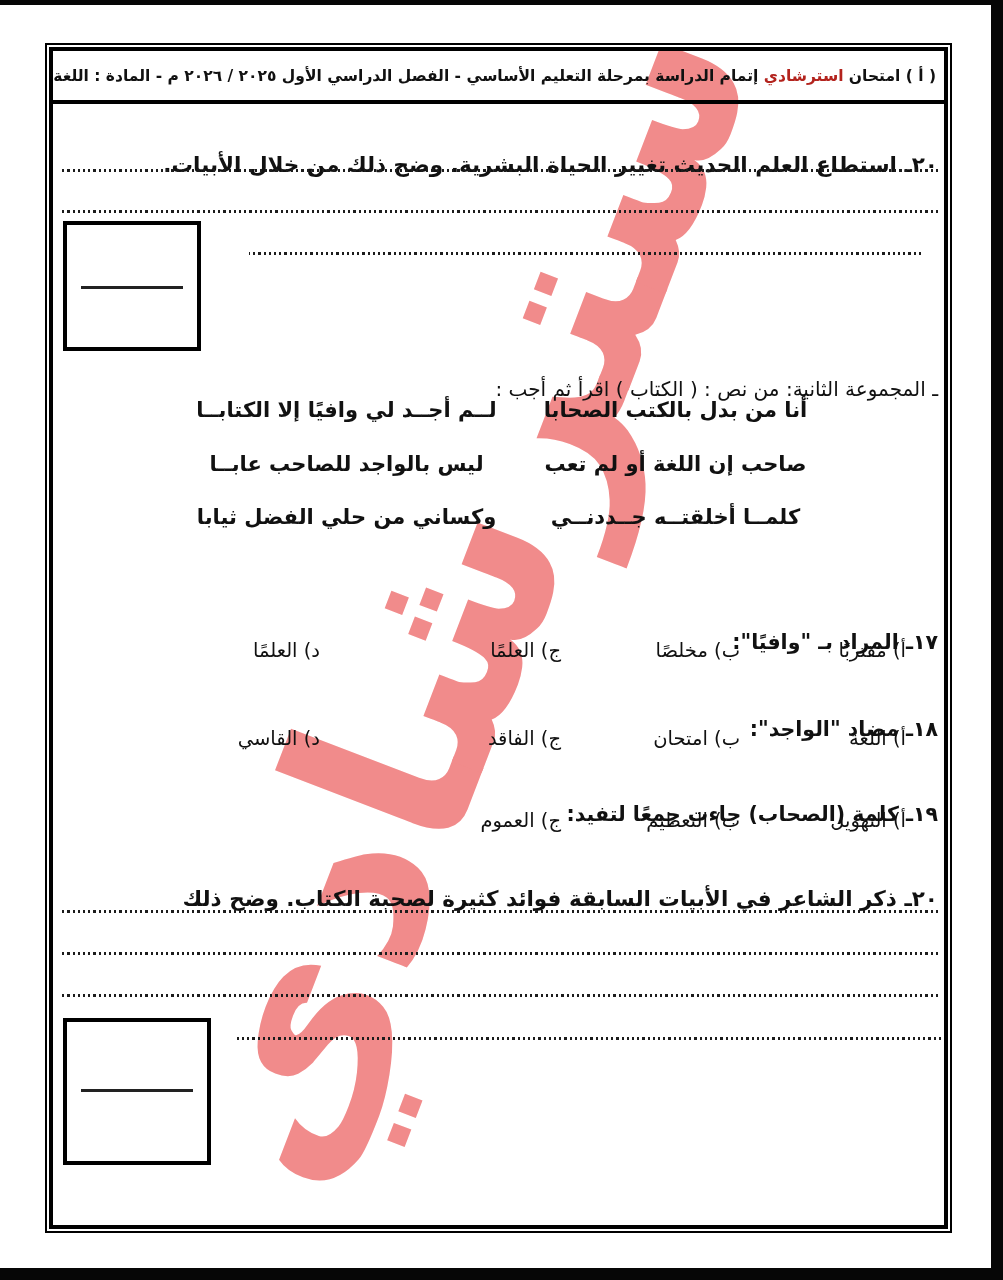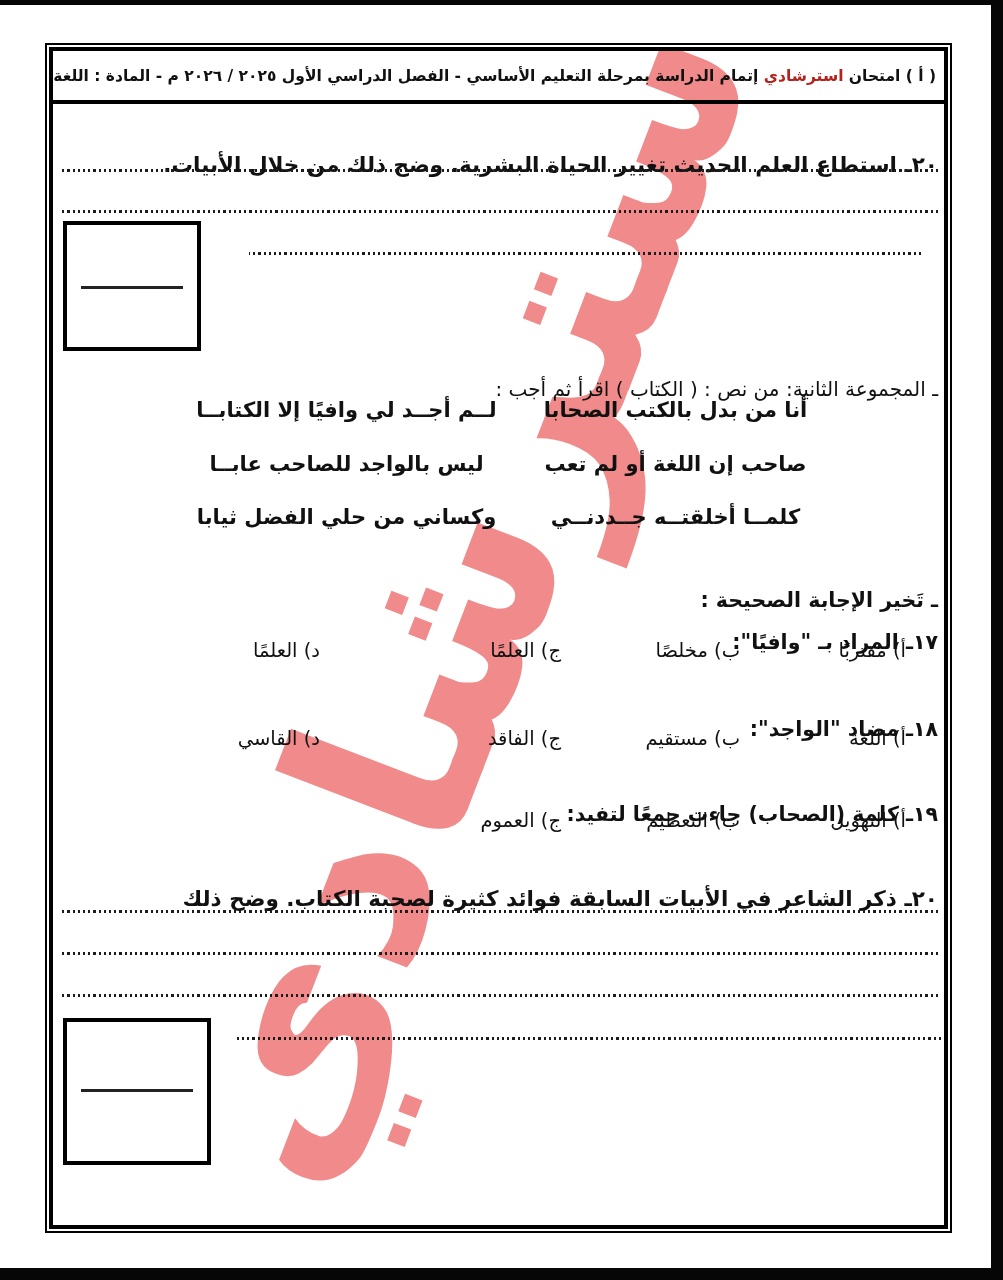--- a/index.html
+++ b/index.html
@@ -126,34 +126,33 @@
     </div>
     <div class="verse-row verse-2">
       <span>صاحب إن اللغة أو لم تعب</span>
       <span>ليس بالواجد للصاحب عابــا</span>
     </div>
     <div class="verse-row verse-3">
       <span>كلمــا أخلقتــه جــددنــي</span>
       <span>وكساني من حلي الفضل ثيابا</span>
     </div>
 
-    <div class="line-r bold fs-stem pos-choose">ـ تَخير الإجابة الصحيحة :</div>
 
     <div class="line-r bold fs-stem pos-q17">١٧ـ المراد بـ "وافيًا":</div>
     <div class="opts opts-17">
       <span>أ) مقتربًا</span>
       <span>ب) مخلصًا</span>
       <span>ج) العلمًا</span>
       <span>د) العلمًا</span>
     </div>
 
     <div class="line-r bold fs-stem pos-q18">١٨ـ مضاد "الواجد":</div>
     <div class="opts opts-18">
       <span>أ) اللغة</span>
-      <span>ب) مستقيم</span>
+      <span>ب) امتحان</span>
       <span>ج) الفاقد</span>
       <span>د) القاسي</span>
     </div>
 
     <div class="line-r bold fs-stem pos-q19">١٩ـ كلمة (الصحاب) جاءت جمعًا لتفيد:</div>
     <div class="opts opts-19">
       <span>أ) التهويل</span>
       <span>ب) التعظيم</span>
       <span>ج) العموم</span>
     </div>

